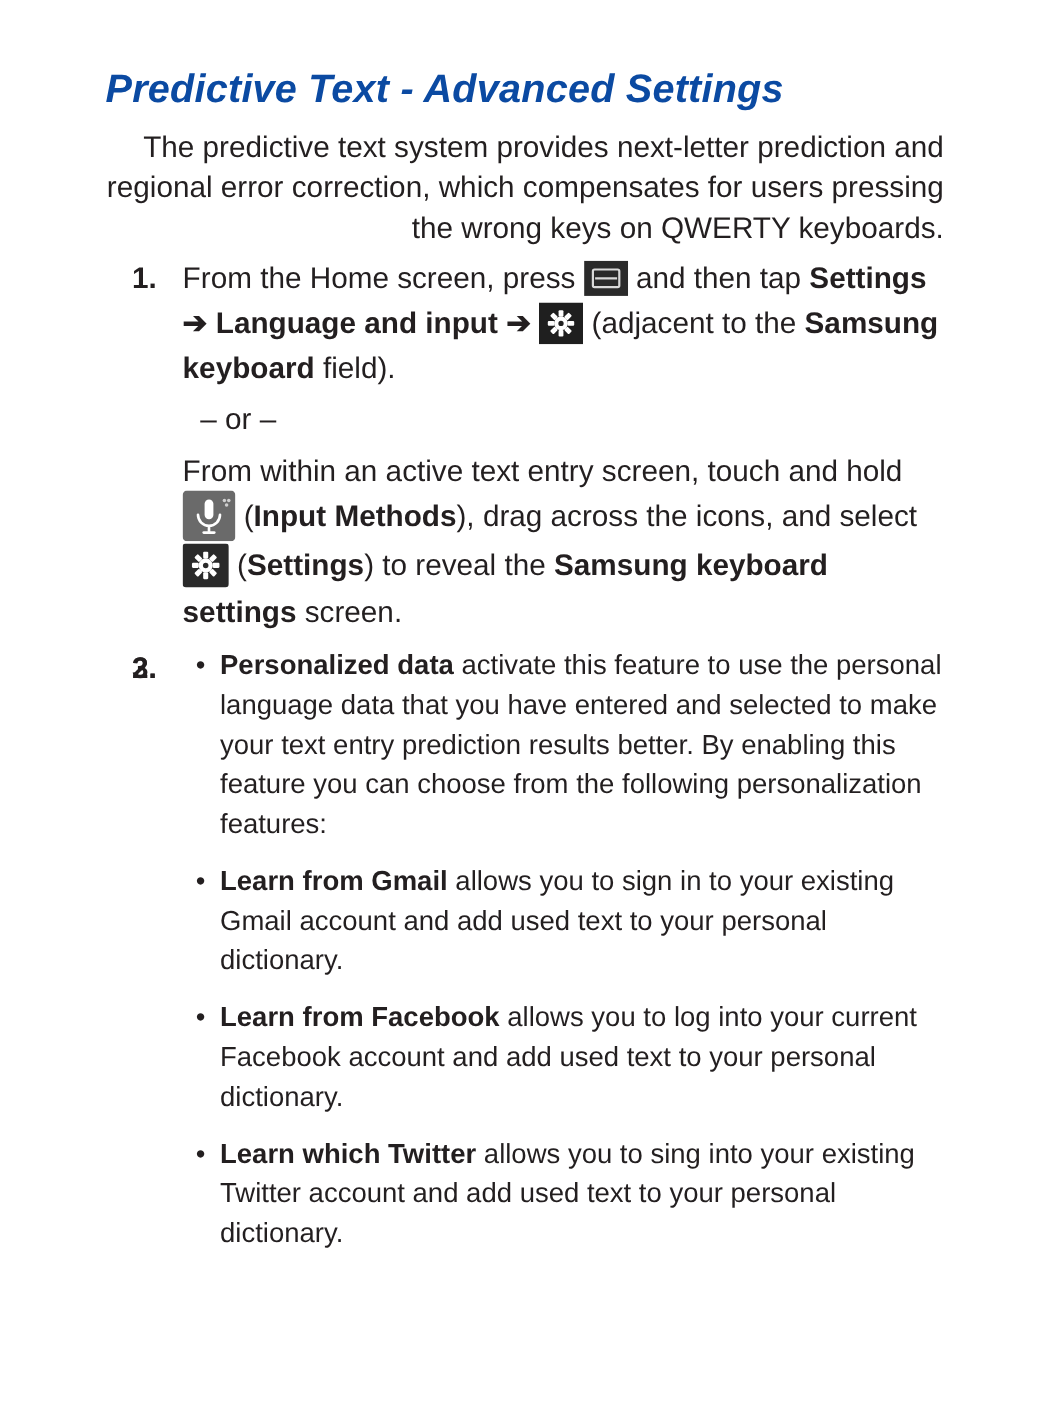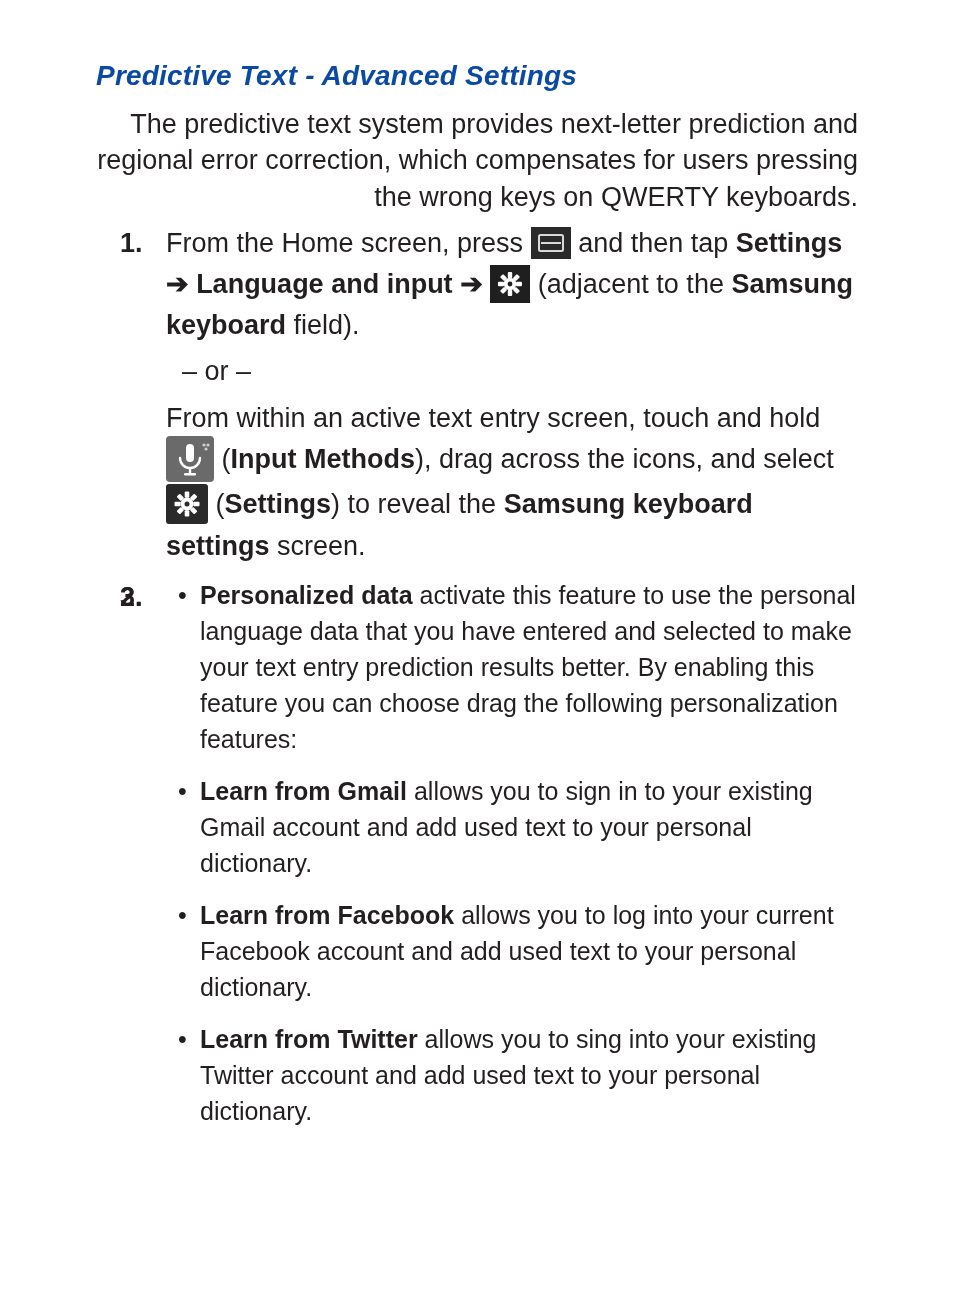--- a/index.html
+++ b/index.html
@@ -10,21 +10,21 @@
     color: #231f20;
     width: 954px;
   }
   .page {
     box-sizing: border-box;
     padding: 60px 96px 40px 96px;
     width: 954px;
   }
   h2.section-title {
     margin: 0 0 14px 0;
-    font-size: 28px;
+    font-size: 36px;
     font-weight: 700;
     font-style: italic;
     color: #0b4aa2;
     letter-spacing: 0.2px;
   }
   p.intro {
     margin: 0 0 8px 0;
     font-size: 27px;
     line-height: 1.35;
     font-stretch: condensed;
@@ -183,29 +183,29 @@
 
     <li>
       <span class="num">2.</span>
     </li>
 
     <li>
       <span class="num">3.</span>
 
       <ul class="bullets">
         <li>
-          <span class="b">Personalized data</span><span> activate this feature to use the personal language data that you have entered and selected to make your text entry prediction results better. By enabling this feature you can choose drag the following personalization features:</span>
+          <span class="b">Personalized data</span><span> activate this feature to use the personal language data that you have entered and selected to make your text entry prediction results better. By enabling this feature you can choose from the following personalization features:</span>
         </li>
         <li>
           <span class="b">Learn from Gmail</span><span> allows you to sign in to your existing Gmail account and add used text to your personal dictionary.</span>
         </li>
         <li>
           <span class="b">Learn from Facebook</span><span> allows you to log into your current Facebook account and add used text to your personal dictionary.</span>
         </li>
         <li>
-          <span class="b">Learn from Twitter</span><span> allows you to sing into your existing Twitter account and add used text to your personal dictionary.</span>
+          <span class="b">Learn which Twitter</span><span> allows you to sing into your existing Twitter account and add used text to your personal dictionary.</span>
         </li>
       </ul>
     </li>
 
   </ol>
 
 </div>
 
 </body></html>

